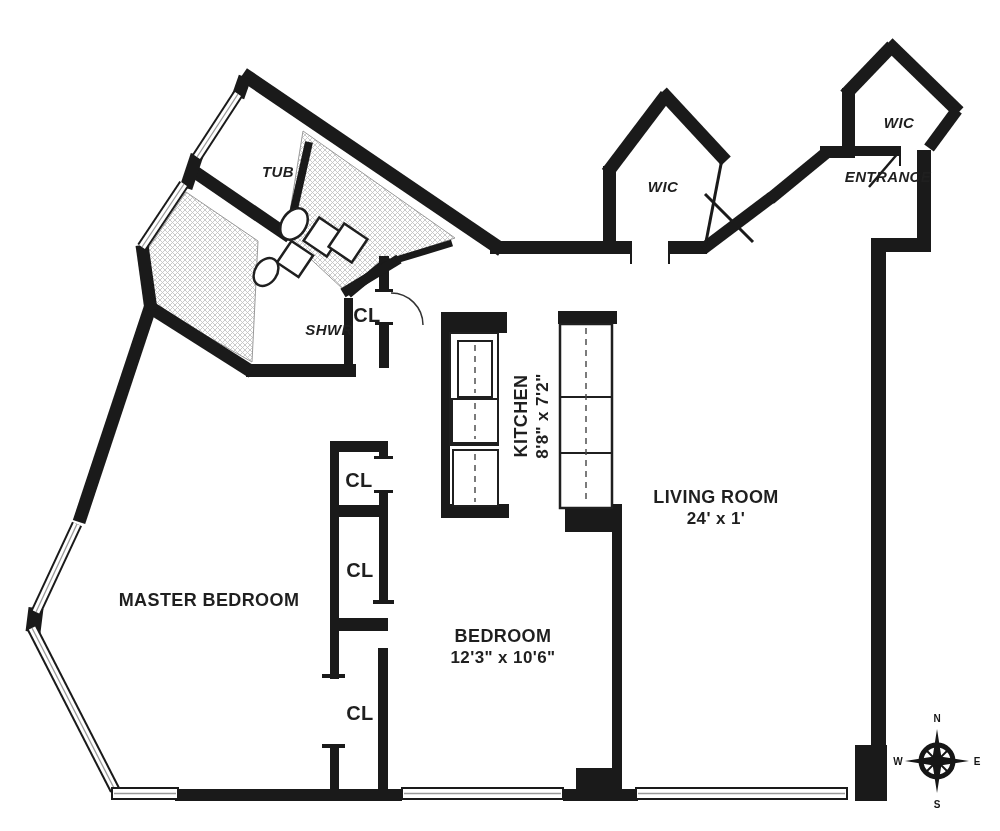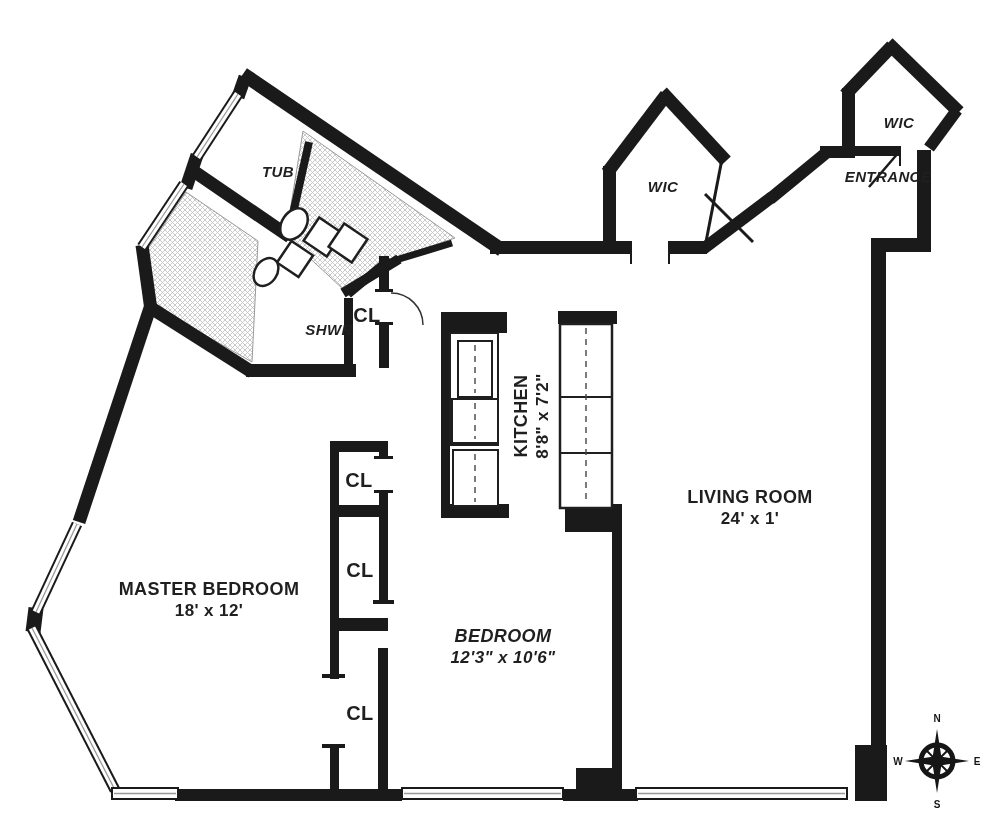--- a/index.html
+++ b/index.html
@@ -212,28 +212,27 @@
 <div class="lbl small" style="left:360px;top:713px;">CL</div>
 <div class="lbl mid" style="left:663px;top:186px;">WIC</div>
 <div class="lbl mid" style="left:899px;top:122px;">WIC</div>
 <div class="lbl mid" style="left:888px;top:176px;">ENTRANCE</div>
 
 <div class="room rot" style="left:532px;top:416px;">
   <div class="name">KITCHEN</div>
   <div class="dims">8'8" x 7'2"</div>
 </div>
 
-<div class="room" style="left:750px;top:508px;">
+<div class="room" style="left:716px;top:508px;">
   <div class="name">LIVING ROOM</div>
   <div class="dims">24' x 1'</div>
 </div>
 
 <div class="room" style="left:209px;top:600px;">
   <div class="name">MASTER BEDROOM</div>
-  <div class="dims">18' x 12'</div>
-</div>
-
-<div class="room" style="left:503px;top:647px;font-style:italic;">
+</div>
+
+<div class="room" style="left:503px;top:647px;">
   <div class="name">BEDROOM</div>
   <div class="dims">12'3" x 10'6"</div>
 </div>
 
 </div>
 
 </body></html>

